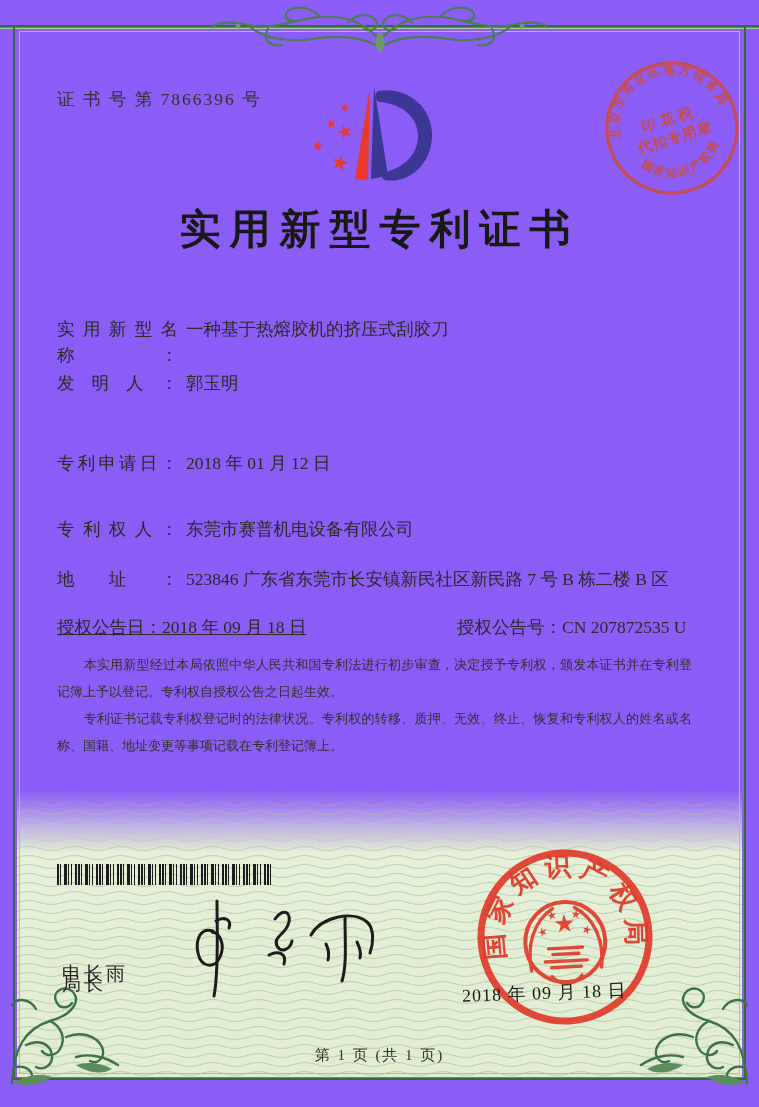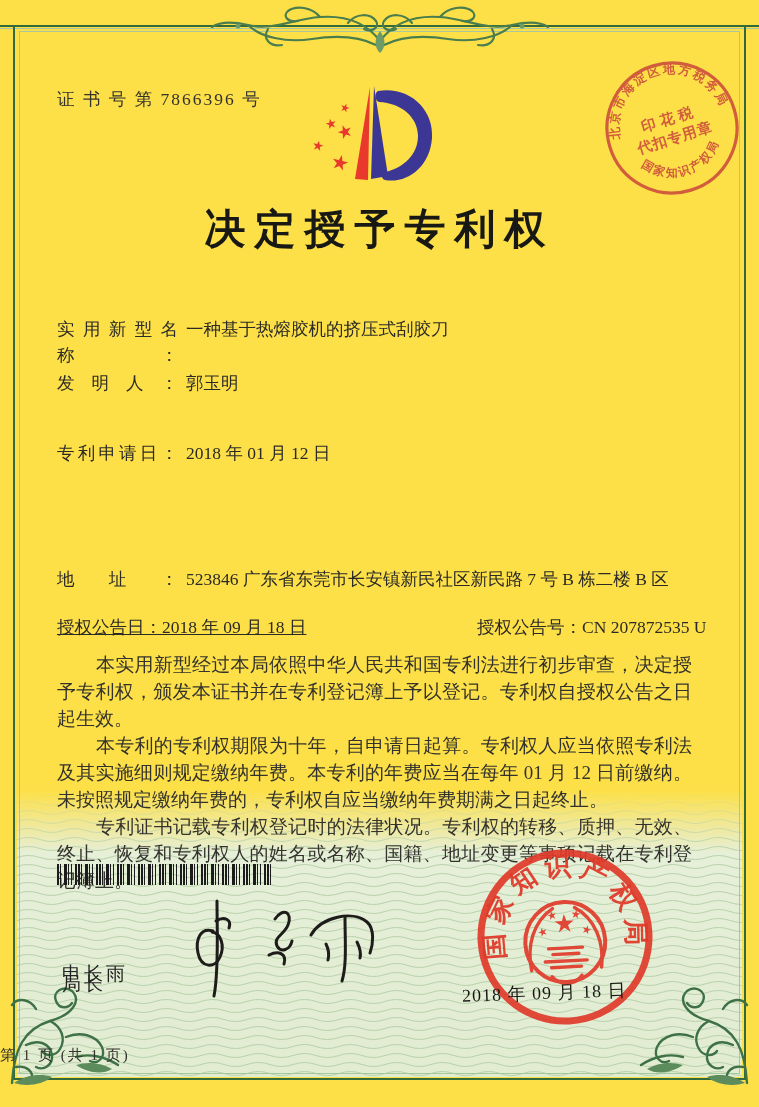--- a/index.html
+++ b/index.html
@@ -1,19 +1,19 @@
 <!DOCTYPE html>
 <html><head>
 <meta charset="utf-8">
 <style>
   html,body { margin:0; padding:0; }
   body { background:#d8d4c4; }
   .page {
     position:relative; width:759px; height:1107px; margin:0 auto;
-    background:#fde047;
+    background:#8b5cf6;
     font-family:"Liberation Serif","DejaVu Serif",serif;
     color:#2b2a26; overflow:hidden;
   }
   
   .topline { position:absolute; left:0; right:0; top:25px; height:2px; background:#336a3c; }
   .topline2 { position:absolute; left:0; right:0; top:28px; height:1px; background:#a7c7a1; }
   .frame-outer { position:absolute; left:13px; right:13px; top:25px; bottom:27px;
     border:2.5px solid #336a3c; }
   .frame-inner { position:absolute; left:19px; right:19px; top:31px; bottom:33px;
     border:1px solid #a7c7a1; }
@@ -34,42 +34,42 @@
   .logo { position:absolute; left:288px; top:74px; width:176px; height:136px; }
   .title { position:absolute; left:0; right:0; top:202px; text-align:center;
     font-size:41px; font-weight:bold; letter-spacing:9px; color:#181814; }
   
   .field { position:absolute; left:57px; right:52px; font-size:17.5px; line-height:26px; }
   .flabel { display:inline-block; width:121px; text-align:justify; text-align-last:justify;
     vertical-align:top; }
   .fvalue { display:inline-block; vertical-align:top; margin-left:8px; max-width:505px; }
   .grant-row { position:absolute; top:615px; left:0; right:0; font-size:17.5px; }
   .grant-date { position:absolute; left:57px; top:0; white-space:nowrap;text-decoration:underline; }
-  .grant-no { position:absolute; left:477px; top:0; white-space:nowrap; }
-  
-  .paras { position:absolute; left:57px; right:67px; top:651px; font-size:19px; }
+  .grant-no { position:absolute; left:457px; top:0; white-space:nowrap; }
+  
+  .paras { position:absolute; left:57px; right:67px; top:651px; font-size:13px; }
   .paras p { margin:0; line-height:27px; text-indent:2.05em; text-align:justify; color:#33322c; }
   
   .barcode { position:absolute; left:57px; top:864px; width:216px; height:21px;
     background:repeating-linear-gradient(90deg,
       #1c1c1c 0 2px, rgba(0,0,0,0) 2px 3px,
       #1c1c1c 3px 4px, rgba(0,0,0,0) 4px 7px,
       #1c1c1c 7px 10px, rgba(0,0,0,0) 10px 11px,
       #1c1c1c 11px 12px, rgba(0,0,0,0) 12px 14px,
       #1c1c1c 14px 15px, rgba(0,0,0,0) 15px 18px,
       #1c1c1c 18px 20px, rgba(0,0,0,0) 20px 21px); }
   .signer-title { position:absolute; left:62px; top:928px; font-family:"Liberation Sans","DejaVu Sans",sans-serif;
     font-size:19px; font-weight:400; letter-spacing:3px; color:#222;margin-top:43px; }
   .signer-name { position:absolute; left:62px; top:961px; font-family:"Liberation Sans","DejaVu Sans",sans-serif;
     font-size:19px; font-weight:500; letter-spacing:3px; color:#222; }
   .signature { position:absolute; left:183px; top:891px; width:200px; height:110px; }
   .seal { position:absolute; left:470px; top:842px; width:190px; height:190px; transform:rotate(-3deg); }
   .seal-date { position:absolute; left:462px; top:981px; font-size:18px; letter-spacing:1px;
     color:#171714; transform:rotate(-2deg); }
-  .footer { position:absolute; left:0; right:0; top:1046px; text-align:left;
+  .footer { position:absolute; left:0; right:0; top:1046px; text-align:center;
     font-size:15px; letter-spacing:2px; color:#33322c; }
 </style>
 </head>
 <body>
 
 <div class="page">
 
   <svg width="0" height="0" style="position:absolute">
     <defs>
       <path id="star5" d="M0,-1 L0.2245,-0.309 L0.951,-0.309 L0.3633,0.118 L0.5878,0.809 L0,0.382 L-0.5878,0.809 L-0.3633,0.118 L-0.951,-0.309 L-0.2245,-0.309 Z"></path>
@@ -169,43 +169,45 @@
       <use href="#star5" transform="translate(57,58) scale(7.2) rotate(-20)"></use>
       <use href="#star5" transform="translate(52,89) scale(8.2) rotate(14)"></use>
       <polygon points="82,13 67,105 80,106"></polygon>
     </g>
     <g fill="#3c3795">
       <polygon points="86,12 83,105 100,102"></polygon>
       <path d="M90,17 C122,12 146,36 144,64 C142,93 119,110 97,106 C93,105 93,100 97,98 C116,94 130,80 130,62 C130,43 113,29 91,28 C87,27 86,19 90,17 Z"></path>
     </g>
   </svg>
 
-  <div class="title">决定授予专利权</div>
+  <div class="title">实用新型专利证书</div>
 
   <div class="field" style="top:370px">
     <span class="flabel">发明人：</span><span class="fvalue">郭玉明</span>
   </div>
   <div class="field" style="top:316px">
     <span class="flabel">实用新型名称：</span><span class="fvalue">一种基于热熔胶机的挤压式刮胶刀</span>
   </div>
-  <div class="field" style="top:440px">
+  <div class="field" style="top:450px">
     <span class="flabel">专利申请日：</span><span class="fvalue">2018 年 01 月 12 日</span>
+  </div>
+  <div class="field" style="top:516px">
+    <span class="flabel">专利权人：</span><span class="fvalue">东莞市赛普机电设备有限公司</span>
   </div>
   <div class="field" style="top:566px">
     <span class="flabel">地址：</span><span class="fvalue">523846 广东省东莞市长安镇新民社区新民路 7 号 B 栋二楼 B 区</span>
   </div>
 
   <div class="grant-row">
     <span class="grant-date"><span>授权公告日：</span><span>2018 年 09 月 18 日</span></span>
     <span class="grant-no"><span>授权公告号：</span><span>CN 207872535 U</span></span>
   </div>
 
   <div class="paras">
     <p>本实用新型经过本局依照中华人民共和国专利法进行初步审查，决定授予专利权，颁发本证书并在专利登记簿上予以登记。专利权自授权公告之日起生效。</p>
-    <p>本专利的专利权期限为十年，自申请日起算。专利权人应当依照专利法及其实施细则规定缴纳年费。本专利的年费应当在每年 01 月 12 日前缴纳。未按照规定缴纳年费的，专利权自应当缴纳年费期满之日起终止。</p>
     <p>专利证书记载专利权登记时的法律状况。专利权的转移、质押、无效、终止、恢复和专利权人的姓名或名称、国籍、地址变更等事项记载在专利登记簿上。</p>
   </div>
 
   <div class="barcode"></div>
 
   <div class="signer-title">局长</div>
   <div class="signer-name">申长雨</div>
 
   <svg class="signature" viewBox="0 0 200 110">
     <g stroke="#1d1c1a" stroke-width="3" fill="none" stroke-linecap="round">

